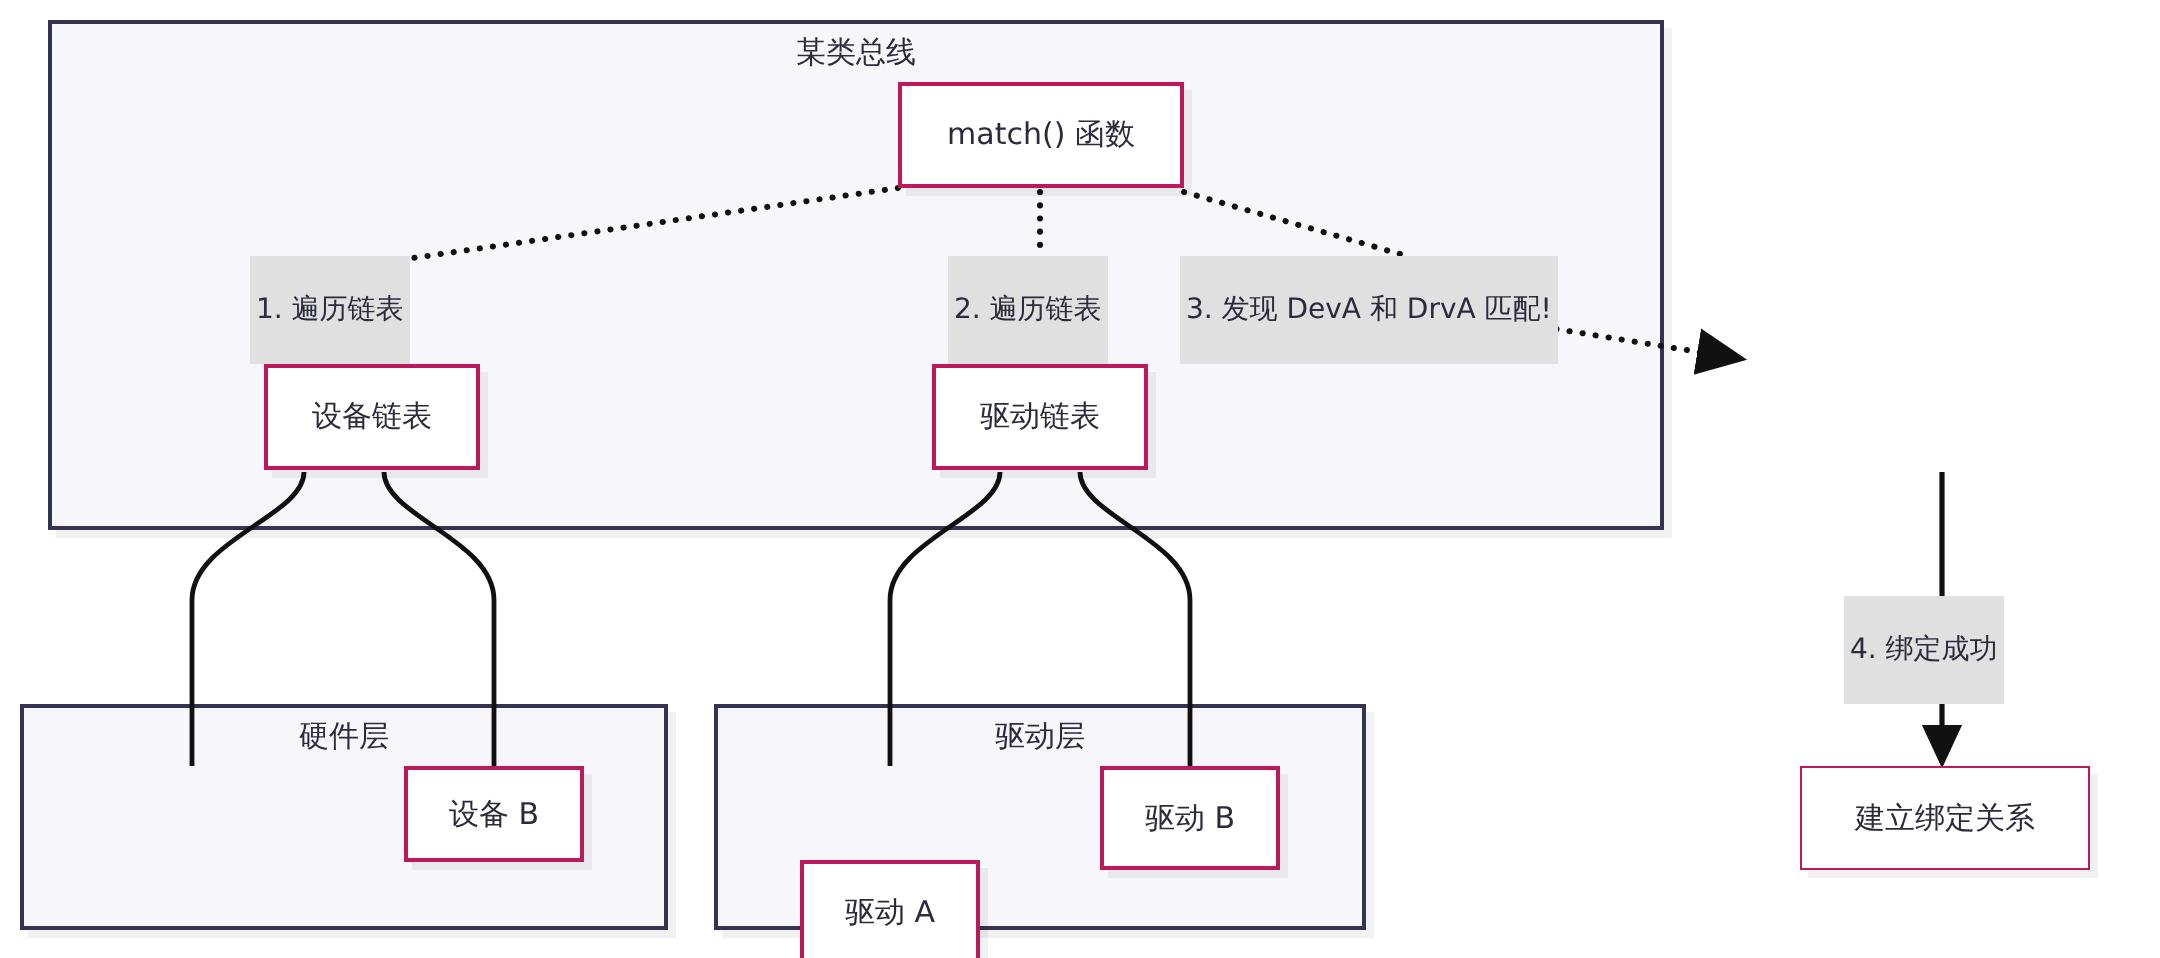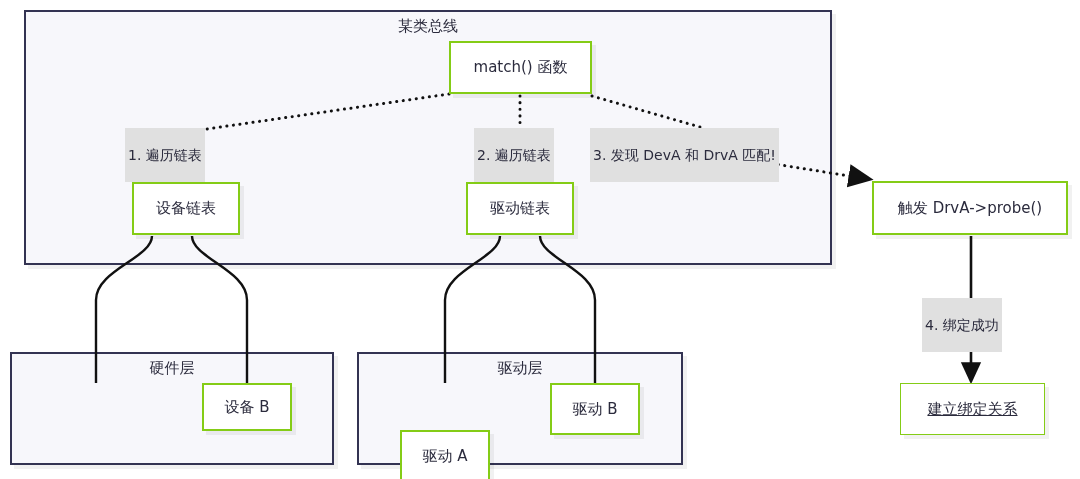--- a/index.html
+++ b/index.html
@@ -28,29 +28,29 @@
     font-size:15px;
     line-height:18px;
     color:#2b2b3d;
     white-space:nowrap;
   }
 
   
   .node{
     position:absolute;
     background:#ffffff;
-    border:2px solid #84cc16;
+    border:2px solid #be185d;
     box-sizing:border-box;
     display:flex;align-items:center;justify-content:center;
     font-size:15px;
     color:#2b2b3d;
     white-space:nowrap;
     box-shadow:4px 4px 0 0 rgba(0,0,0,0.055);
   }
-  .node.thin{border-width:1.6px;text-decoration:underline;}
+  .node.thin{border-width:1.6px;}
 
   
   .edge-label{
     position:absolute;
     background:#e0e0e0;
     color:#2b2b3d;
     font-size:14px;
     line-height:20px;
     padding:17px 3px;
     white-space:nowrap;
@@ -110,23 +110,20 @@
   </div>
 
   <div class="node" style="left:132px;top:182px;width:108px;height:53px;">
     <span>设备链表</span>
   </div>
 
   <div class="node" style="left:466px;top:182px;width:108px;height:53px;">
     <span>驱动链表</span>
   </div>
 
-  <div class="node" style="left:872px;top:181px;width:196px;height:54px;">
-    <span>触发 DrvA-&gt;probe()</span>
-  </div>
 
   <div class="node thin" style="left:900px;top:383px;width:145px;height:52px;">
     <span>建立绑定关系</span>
   </div>
 
 
   <div class="node" style="left:202px;top:383px;width:90px;height:48px;">
     <span>设备 B</span>
   </div>
 

